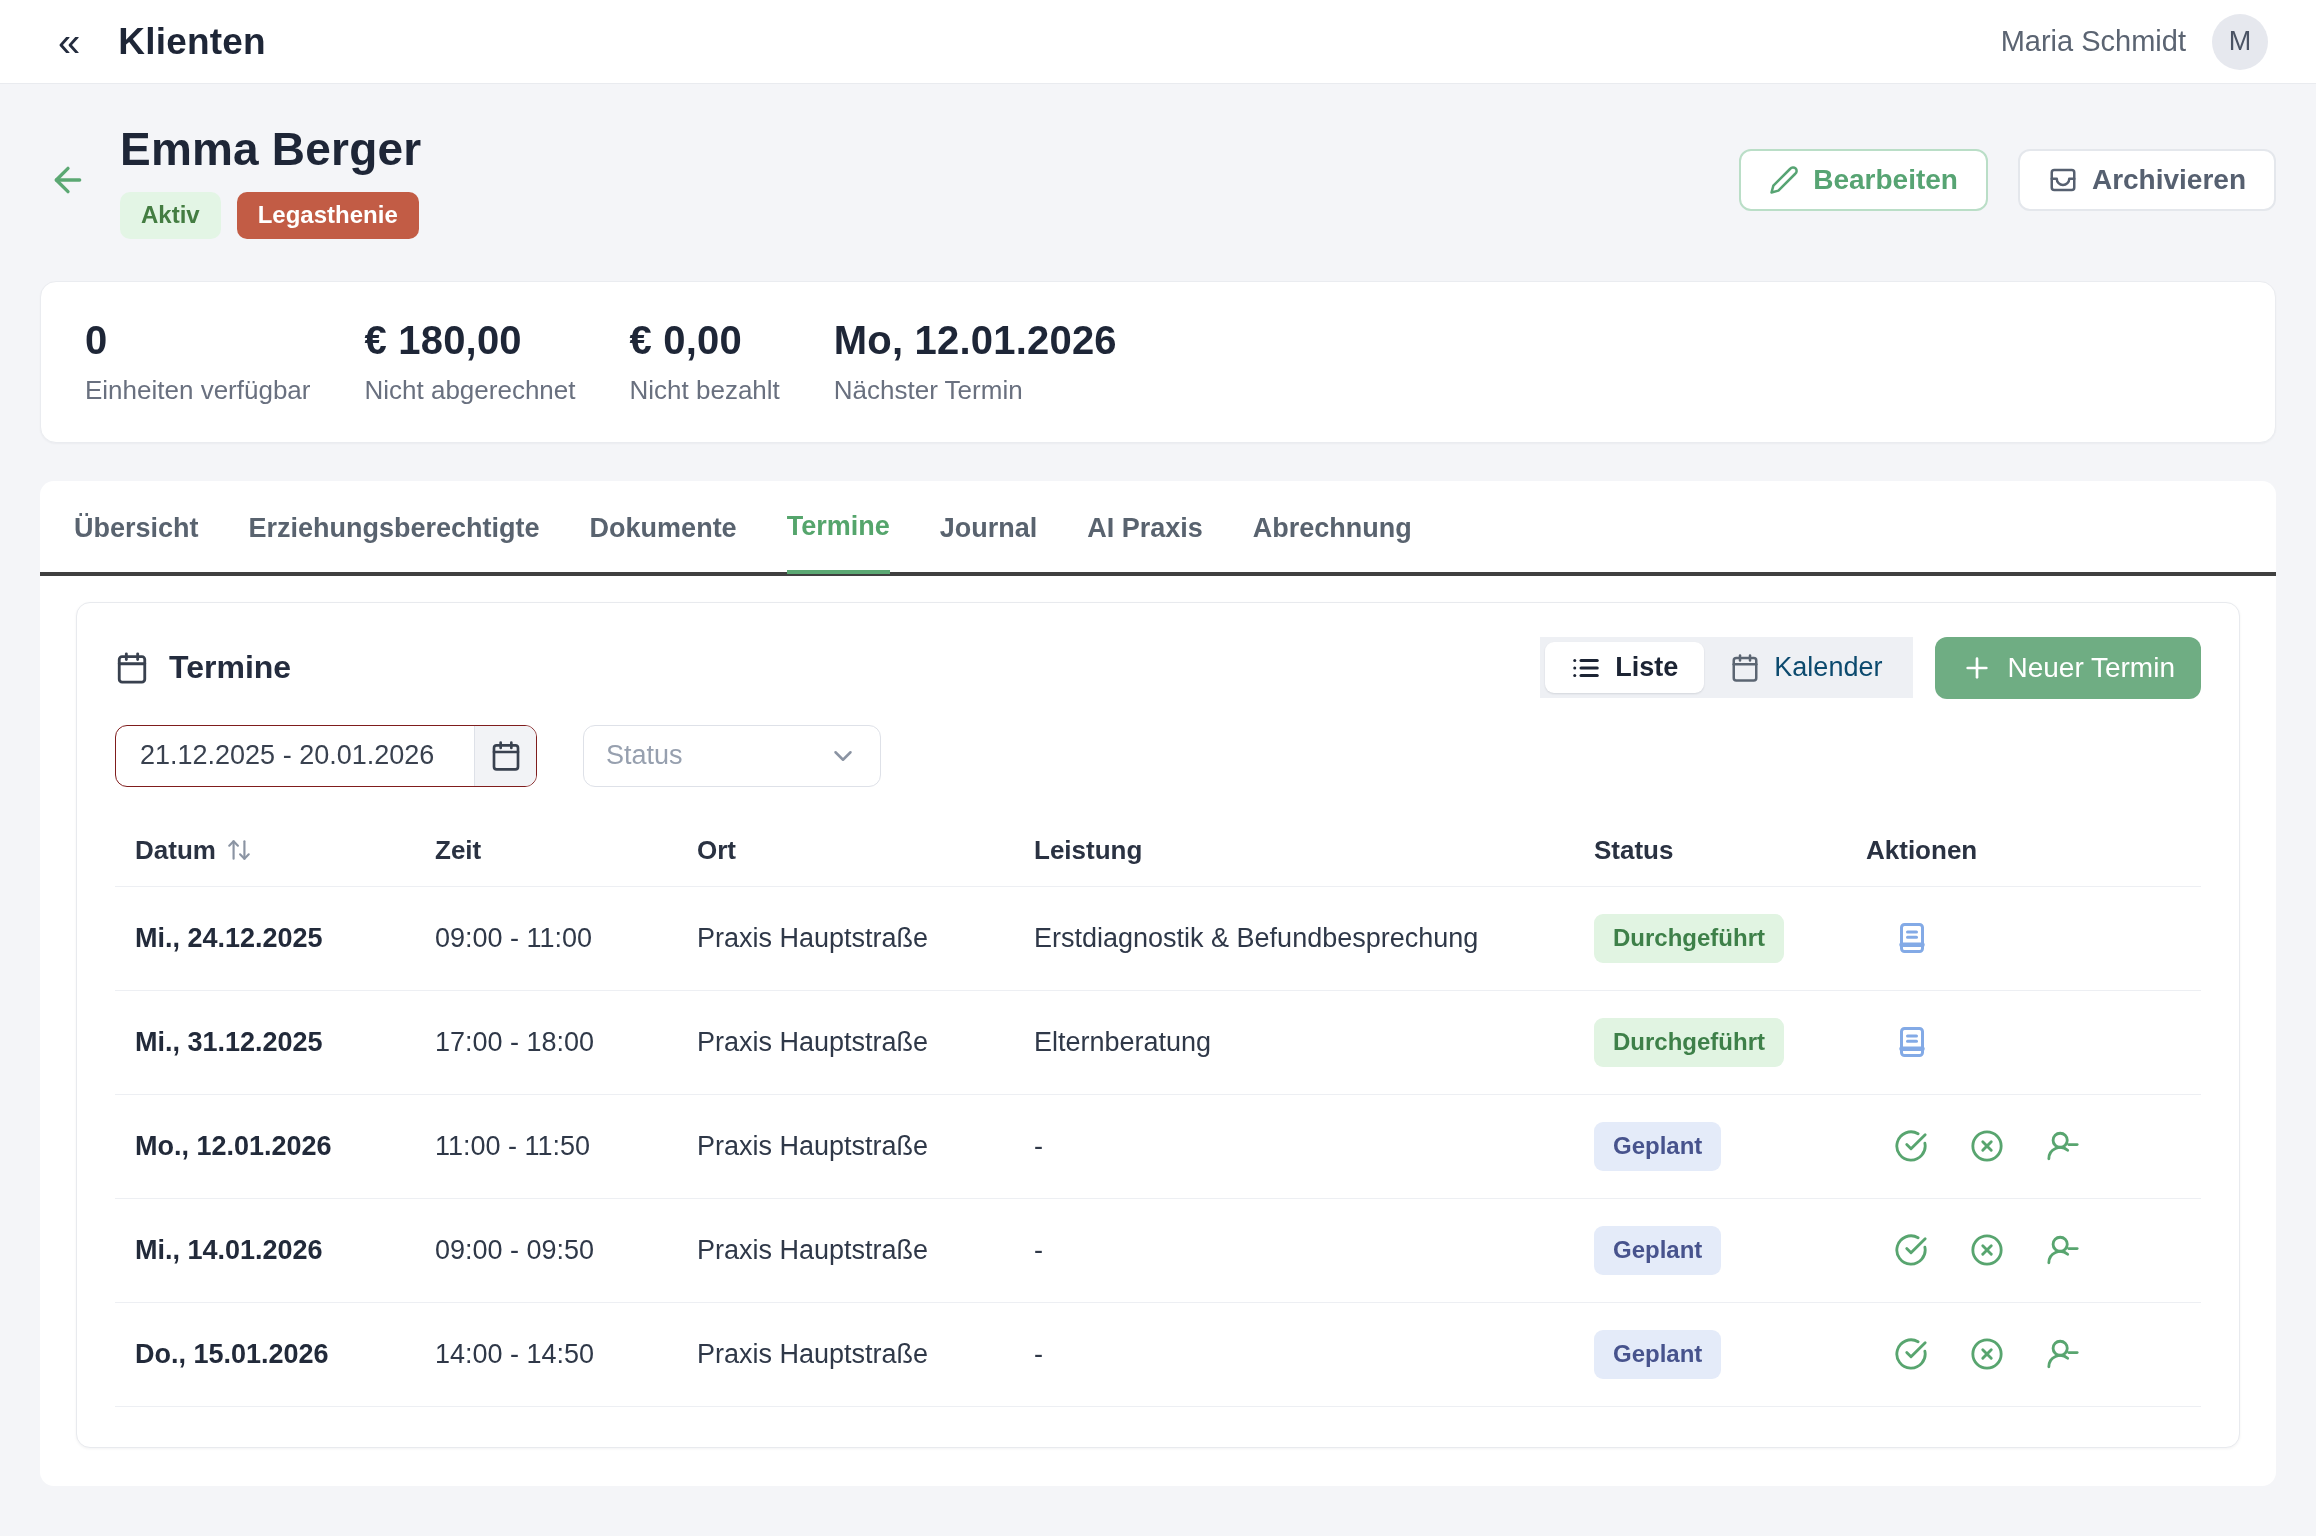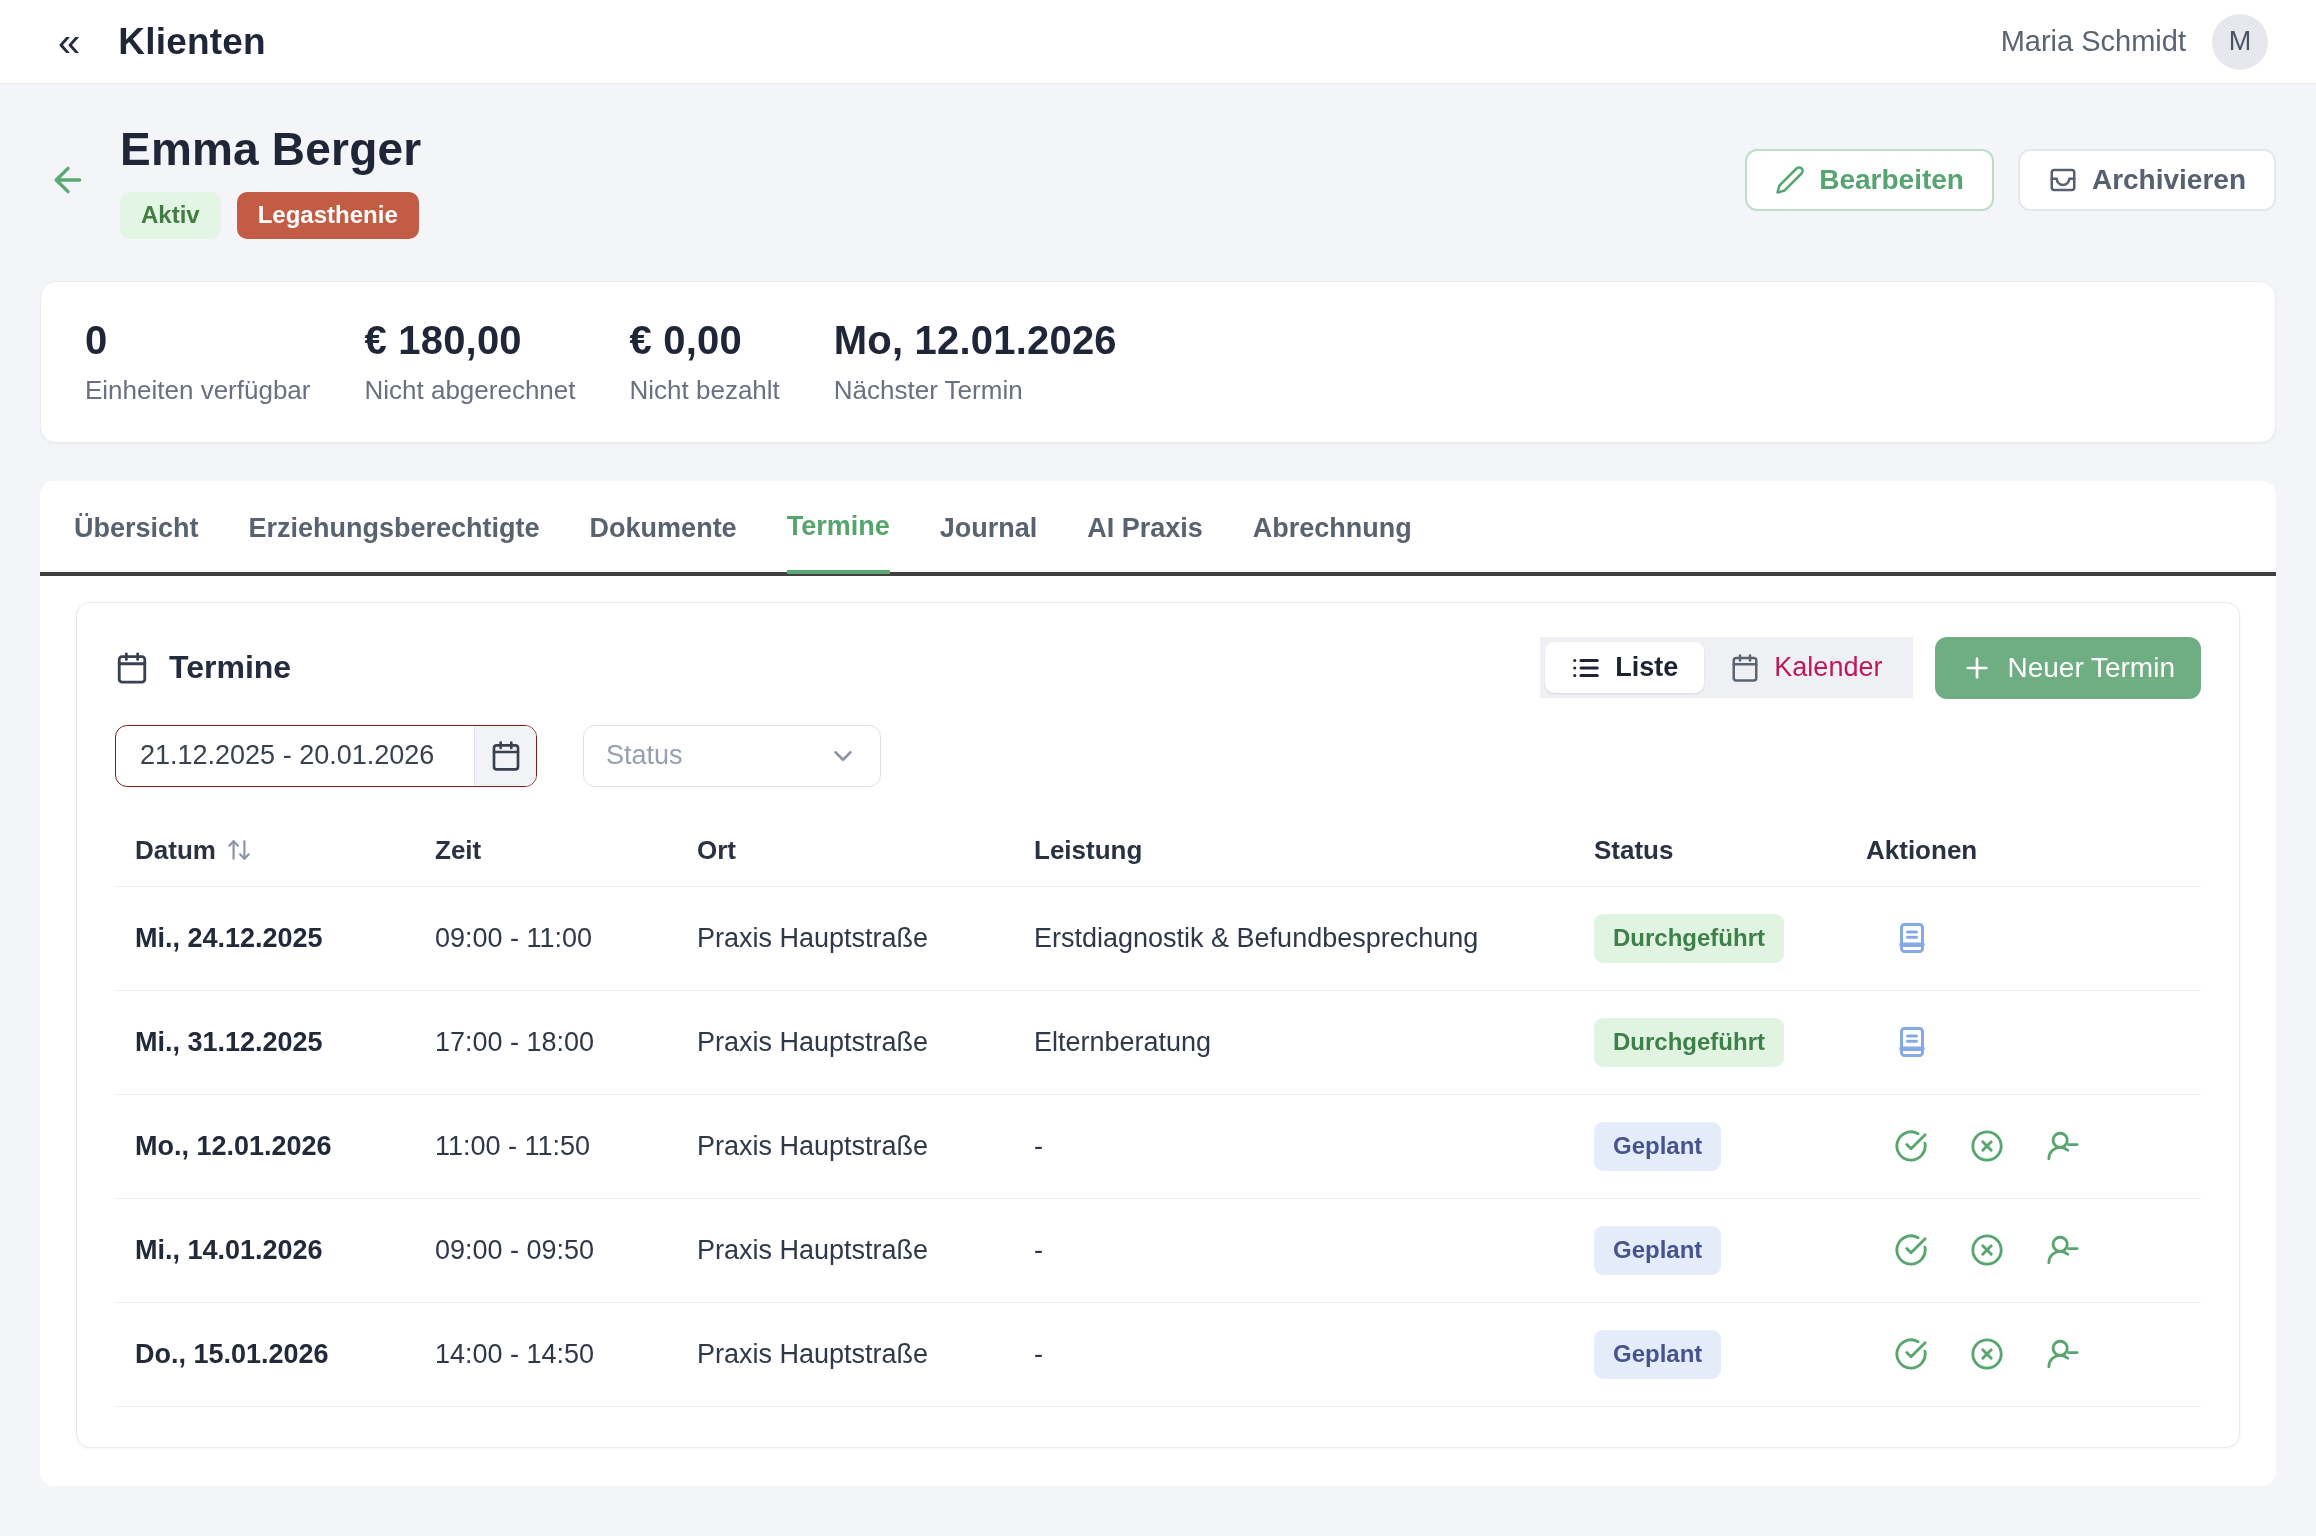--- a/index.html
+++ b/index.html
@@ -32,21 +32,21 @@
   .page { padding:0 40px; }
 
   
   .client-header { display:flex; align-items:center; margin-top:38px; }
   .back-btn { background:none; border:none; cursor:pointer; padding:8px; margin-right:24px; }
   .client-name { font-size:46px; font-weight:700; color:#1e2637; letter-spacing:.2px; }
   .badges { display:flex; gap:16px; margin-top:16px; }
   .badge { font-size:24px; font-weight:700; padding:9px 21px; border-radius:10px; line-height:1.2; }
   .badge.active { background:#e3f5e5; color:#447d42; }
   .badge.diagnosis { background:#c25c45; color:#ffffff; }
-  .header-actions { margin-left:auto; display:flex; gap:24px; align-self:center; }
+  .header-actions { margin-left:auto; display:flex; gap:30px; align-self:center; }
   .btn {
     display:flex; align-items:center; gap:14px; height:62px; padding:0 28px;
     border-radius:12px; font-size:28px; font-weight:600; cursor:pointer;
     background:#ffffff; font-family:inherit;
   }
   .btn-edit { color:#57a473; border:2px solid #badec7; }
   .btn-archive { color:#566070; border:2px solid #e4e7ec; }
 
   
   .stats-card {
@@ -74,21 +74,21 @@
     background:#ffffff;
   }
   .card-head { display:flex; align-items:center; }
   .card-title { display:flex; align-items:center; gap:20px; font-size:32px; font-weight:600; color:#242c3e; }
   .card-head .grow { flex:1; }
   .segmented {
     display:flex; background:#eef0f4; border-radius:0; padding:5px; align-items:stretch;
   }
   .seg-btn {
     display:flex; align-items:center; gap:14px; border:none; background:none; cursor:pointer;
-    font-family:inherit; font-size:27px; color:#be185d; padding:10px 26px; border-radius:9px;
+    font-family:inherit; font-size:27px; color:#0c4a6e; padding:10px 26px; border-radius:9px;
   }
   .seg-btn.active { background:#ffffff; color:#1c2434; font-weight:700; box-shadow:0 1px 2px rgba(16,24,40,.12); }
   .btn-new {
     margin-left:22px; display:flex; align-items:center; gap:14px; border:none; cursor:pointer;
     background:#6fad83; color:#ffffff; font-family:inherit; font-size:28px; font-weight:500;
     height:62px; padding:0 26px; border-radius:12px;
   }
 
   
   .filters { display:flex; gap:46px; margin-top:26px; }

